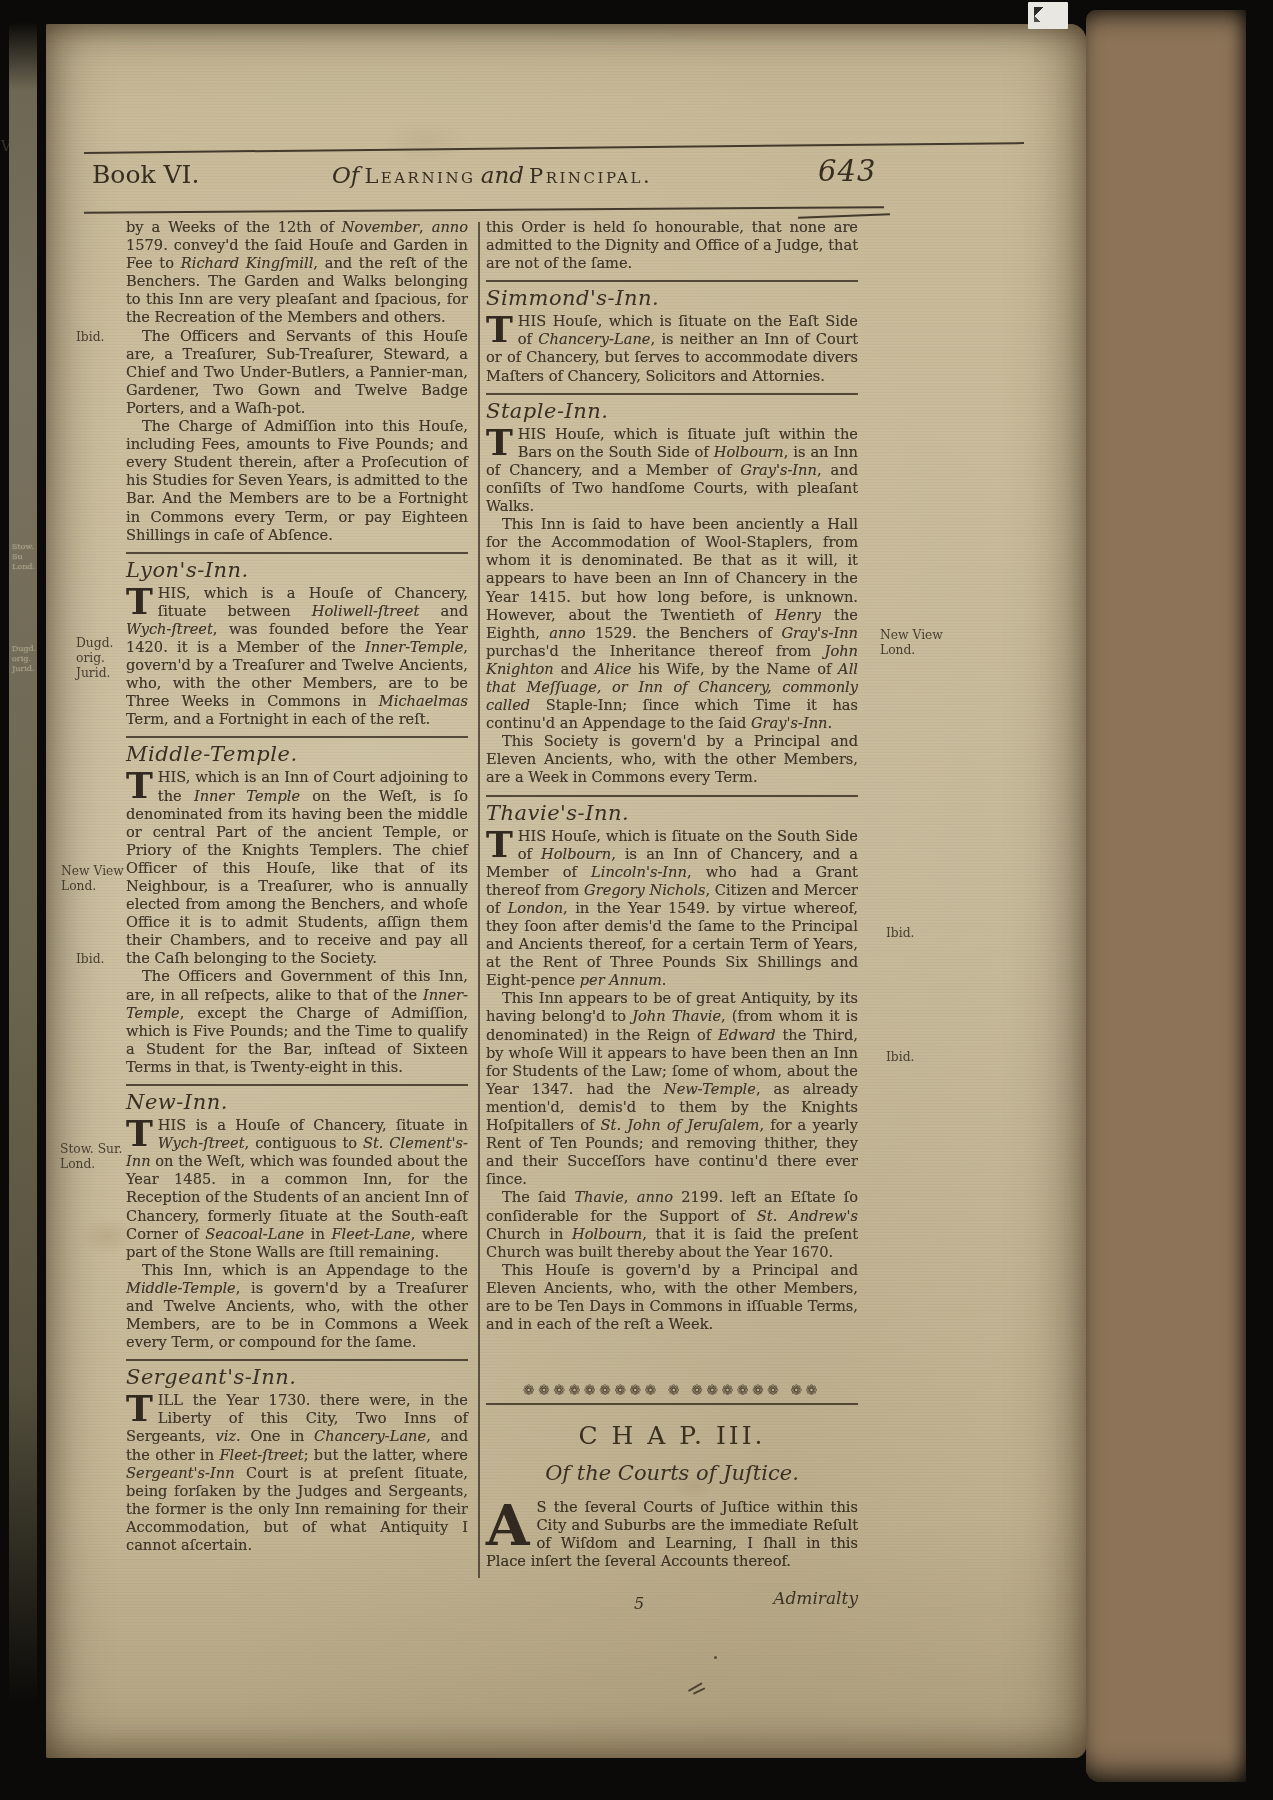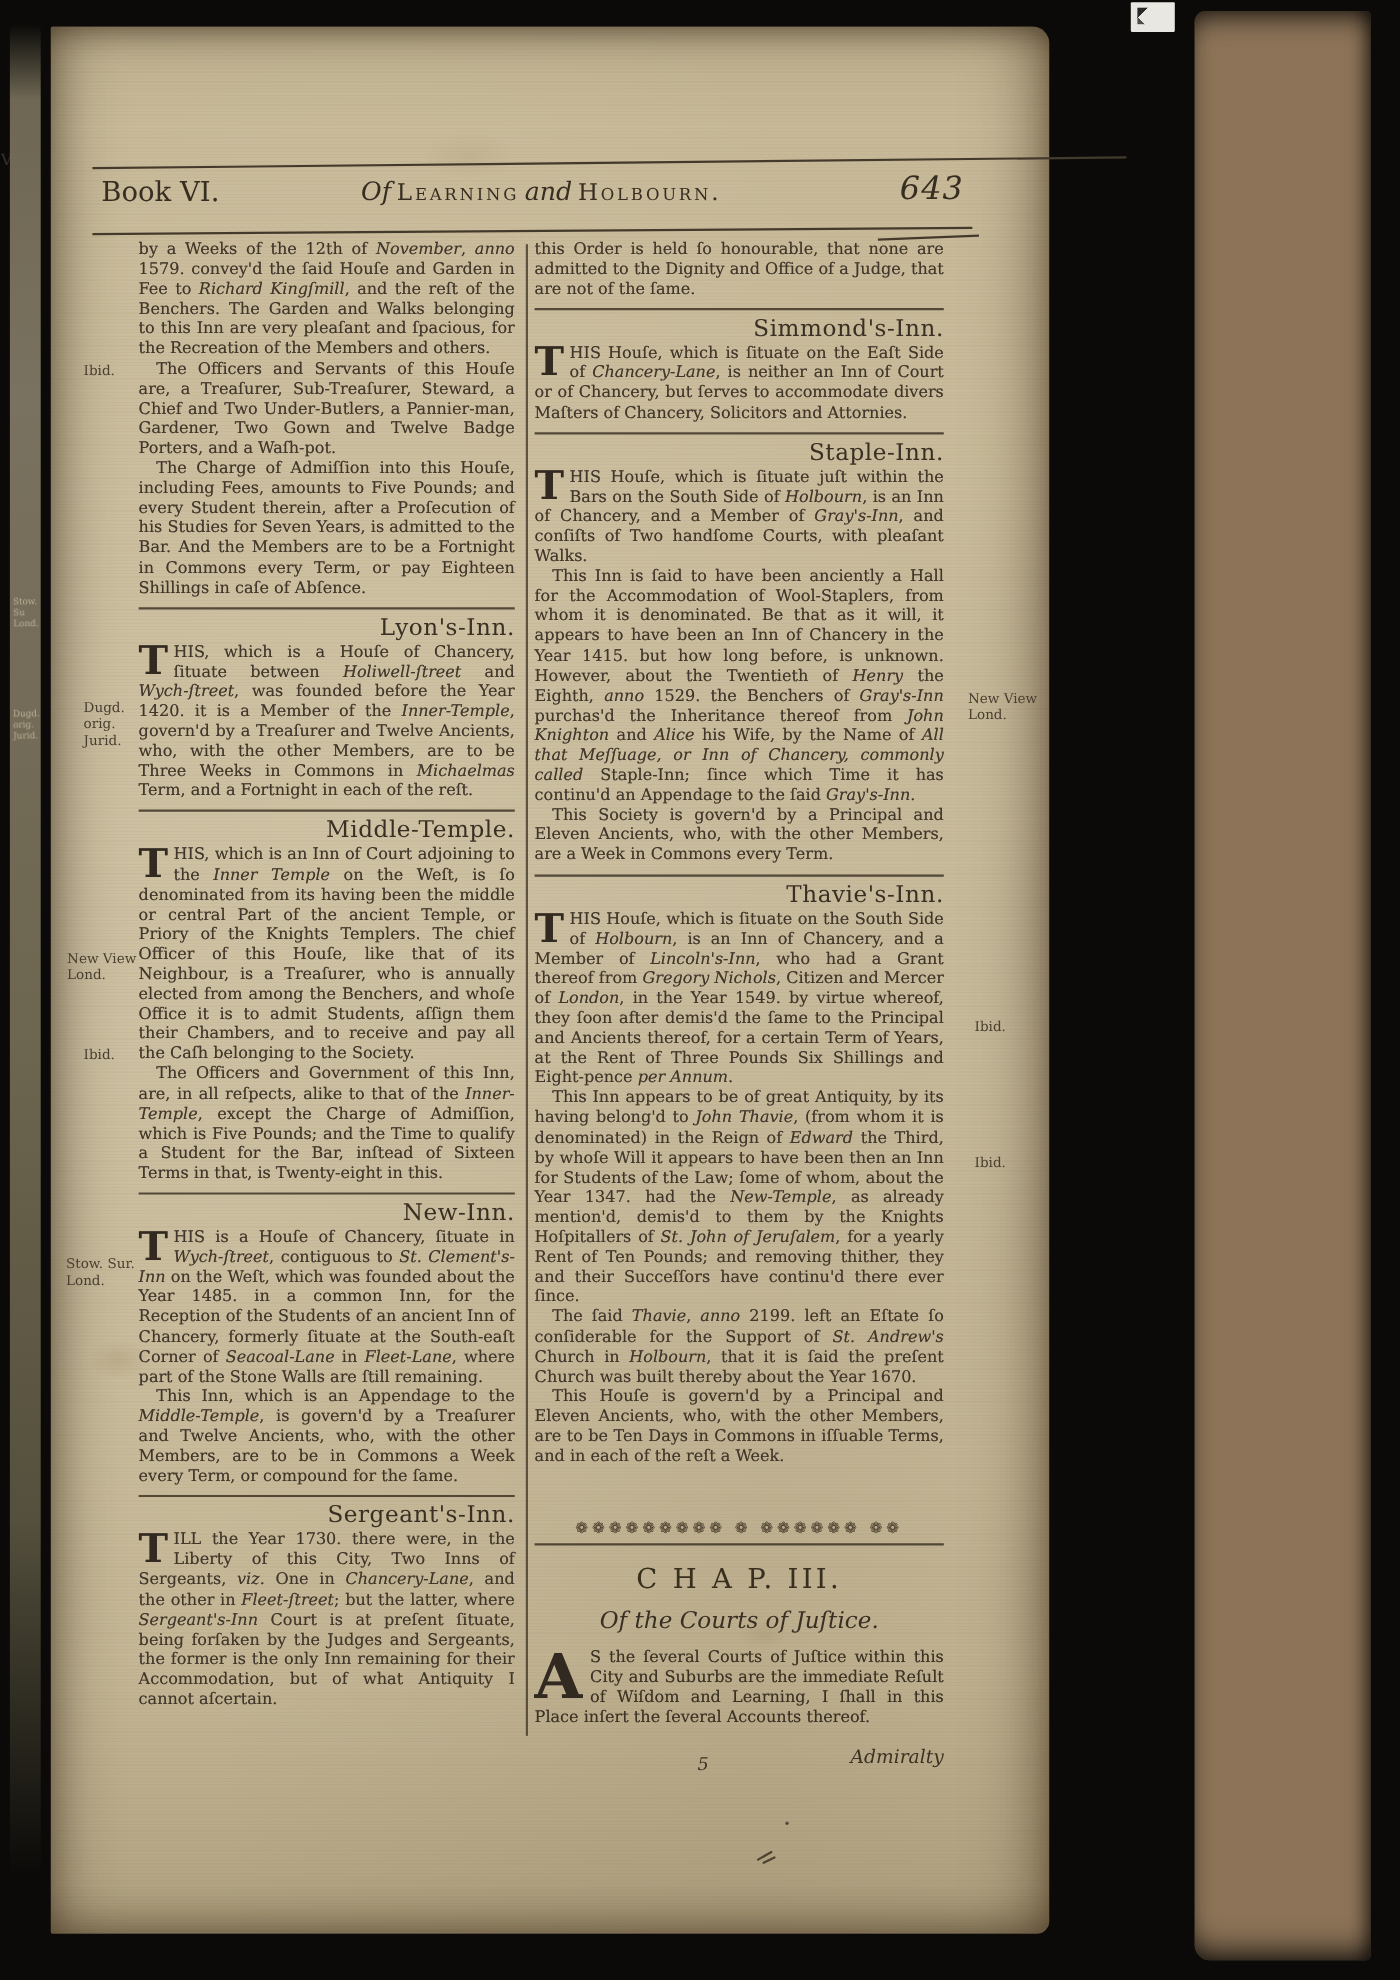--- a/index.html
+++ b/index.html
@@ -19,21 +19,21 @@
     background:linear-gradient(180deg,rgba(20,18,14,0) 0%,#6e6753 4%,#7a7260 20%,#6c654f 55%,#55503d 80%,rgba(20,18,14,0) 99%);
     border-radius:6px;
   }
   .ghost{position:absolute;left:3px;width:30px;font-size:8px;line-height:10px;
     color:rgba(235,225,195,.55);white-space:pre-line;filter:blur(.6px);transform:rotate(-1deg);}
   .g1{top:520px;}
   .g2{top:622px;}
 
   
   .paper{
-    position:absolute;left:46px;top:24px;width:908px;height:1734px;
+    position:absolute;left:46px;top:24px;width:1040px;height:1734px;
     background:
       radial-gradient(ellipse at 32% 42%, rgba(255,250,228,.10), transparent 62%),
       radial-gradient(ellipse at 70% 85%, rgba(90,70,45,.08), transparent 55%),
       linear-gradient(180deg,#bcae8d 0,#c7b998 5%,#cabd9e 50%,#c4b695 86%,#b0a281 100%);
     border-radius:2px 16px 12px 2px;
     box-shadow:
       inset 0 16px 28px -14px rgba(55,42,24,.65),
       inset 30px 0 55px -26px rgba(58,44,28,.60),
       inset -42px 0 60px -30px rgba(66,48,28,.55),
       inset 0 -26px 42px -20px rgba(76,58,34,.55);
@@ -60,21 +60,21 @@
   .folio{position:absolute;left:772px;top:130px;font-size:29px;font-style:italic;color:#372e21;letter-spacing:1px;}
 
   
   .colrule{position:absolute;left:432px;top:198px;width:2px;height:1356px;background:rgba(66,56,42,.8);}
   .col{position:absolute;top:194px;text-align:justify;hyphens:auto;}
   .col-left{left:80px;width:342px;}
   .col-right{left:440px;width:372px;}
   .col p{margin:0;font-size:14.6px;line-height:18.1px;text-shadow:0 0 .4px rgba(55,45,35,.5);}
   .ind{text-indent:16px;}
   .sect{margin:8px 0 2px;border-top:2px solid rgba(62,52,38,.85);padding-top:4px;}
-  .sect h3{margin:0;text-align:right;font-size:21px;font-weight:normal;
+  .sect h3{margin:0;text-align:left;font-size:21px;font-style:italic;font-weight:normal;
     letter-spacing:.5px;color:#392f23;}
   .dc{float:left;font-size:36px;line-height:29px;padding:3px 5px 0 0;font-weight:bold;color:#322a20;}
 
   
   .chap{position:absolute;left:440px;top:1358px;width:372px;text-align:center;color:#3b3224;}
   .orn{font-family:"DejaVu Sans",sans-serif;font-size:14px;letter-spacing:3.5px;color:#463b2b;white-space:nowrap;overflow:hidden;}
   .orn-rule{border-top:2px solid rgba(62,52,38,.85);margin-top:5px;}
   .chap-h{font-size:25px;font-weight:normal;letter-spacing:3px;margin:16px 0 0;color:#382f1f;}
   .chap-sub{font-size:21px;font-style:italic;font-weight:normal;margin:11px 0 0;color:#392f23;}
   .chap-p{margin:13px 0 0;font-size:14.6px;line-height:18.1px;text-align:justify;text-shadow:0 0 .4px rgba(55,45,35,.5);}
@@ -136,21 +136,21 @@
 
   <div class="paper">
     <div class="tex"></div>
 
     <div class="rule rule-top"></div>
     <div class="head-book">Book VI.</div>
     <div class="head-title">
       <span class="it of">Of</span>
       <span class="sc">Learning</span>
       <span class="it of">and</span>
-      <span class="sc">Holbourn.</span>
+      <span class="sc">Principal.</span>
     </div>
     <div class="folio">643</div>
     <div class="rule rule-bottom"></div>
     <div class="rule rule-folio"></div>
 
     <div class="colrule"></div>
 
     <div class="col col-left">
       <p><span>by a Weeks of the 12th of </span><span class="it">November</span><span>, </span><span class="it">anno</span><span> 1579. convey'd the ſaid Houſe and Garden in Fee to </span><span class="it">Richard Kingſmill</span><span>, and the reſt of the Benchers. The Garden and Walks belonging to this Inn are very pleaſant and ſpacious, for the Recreation of the Members and others.</span></p>
       <p class="ind"><span>The Officers and Servants of this Houſe are, a Treaſurer, Sub-Treaſurer, Steward, a Chief and Two Under-Butlers, a Pannier-man, Gardener, Two Gown and Twelve Badge Porters, and a Waſh-pot.</span></p>

